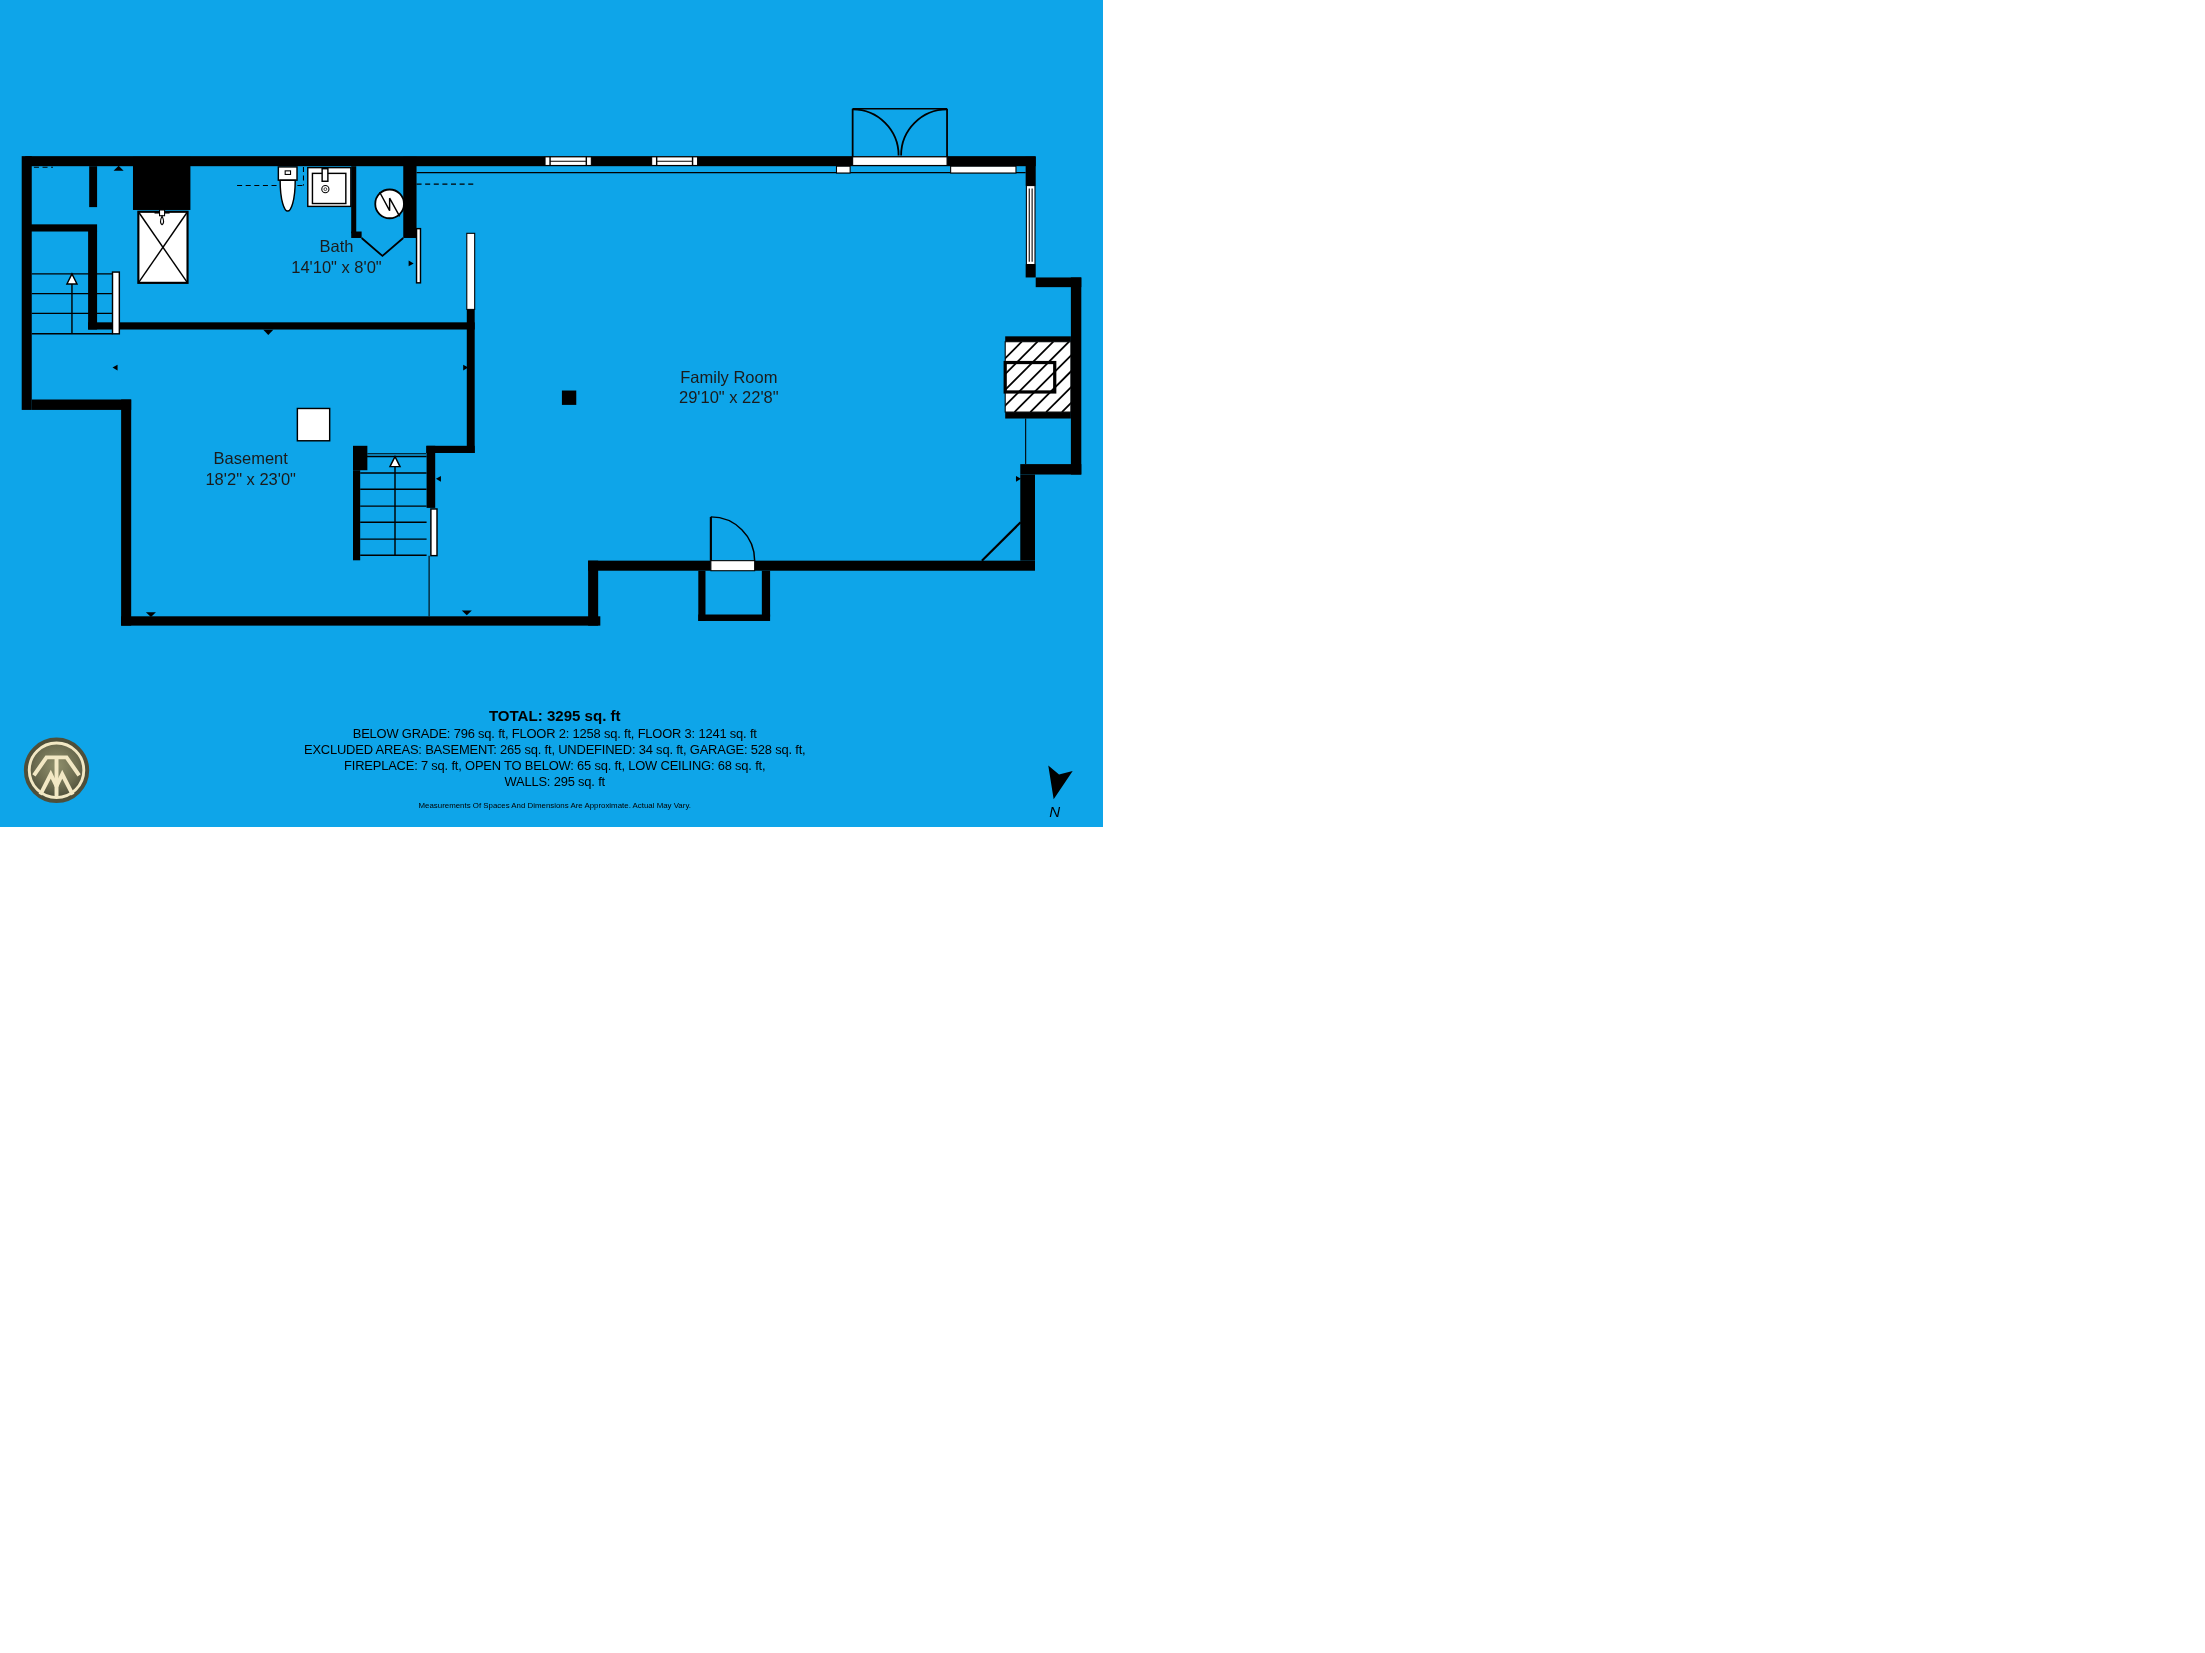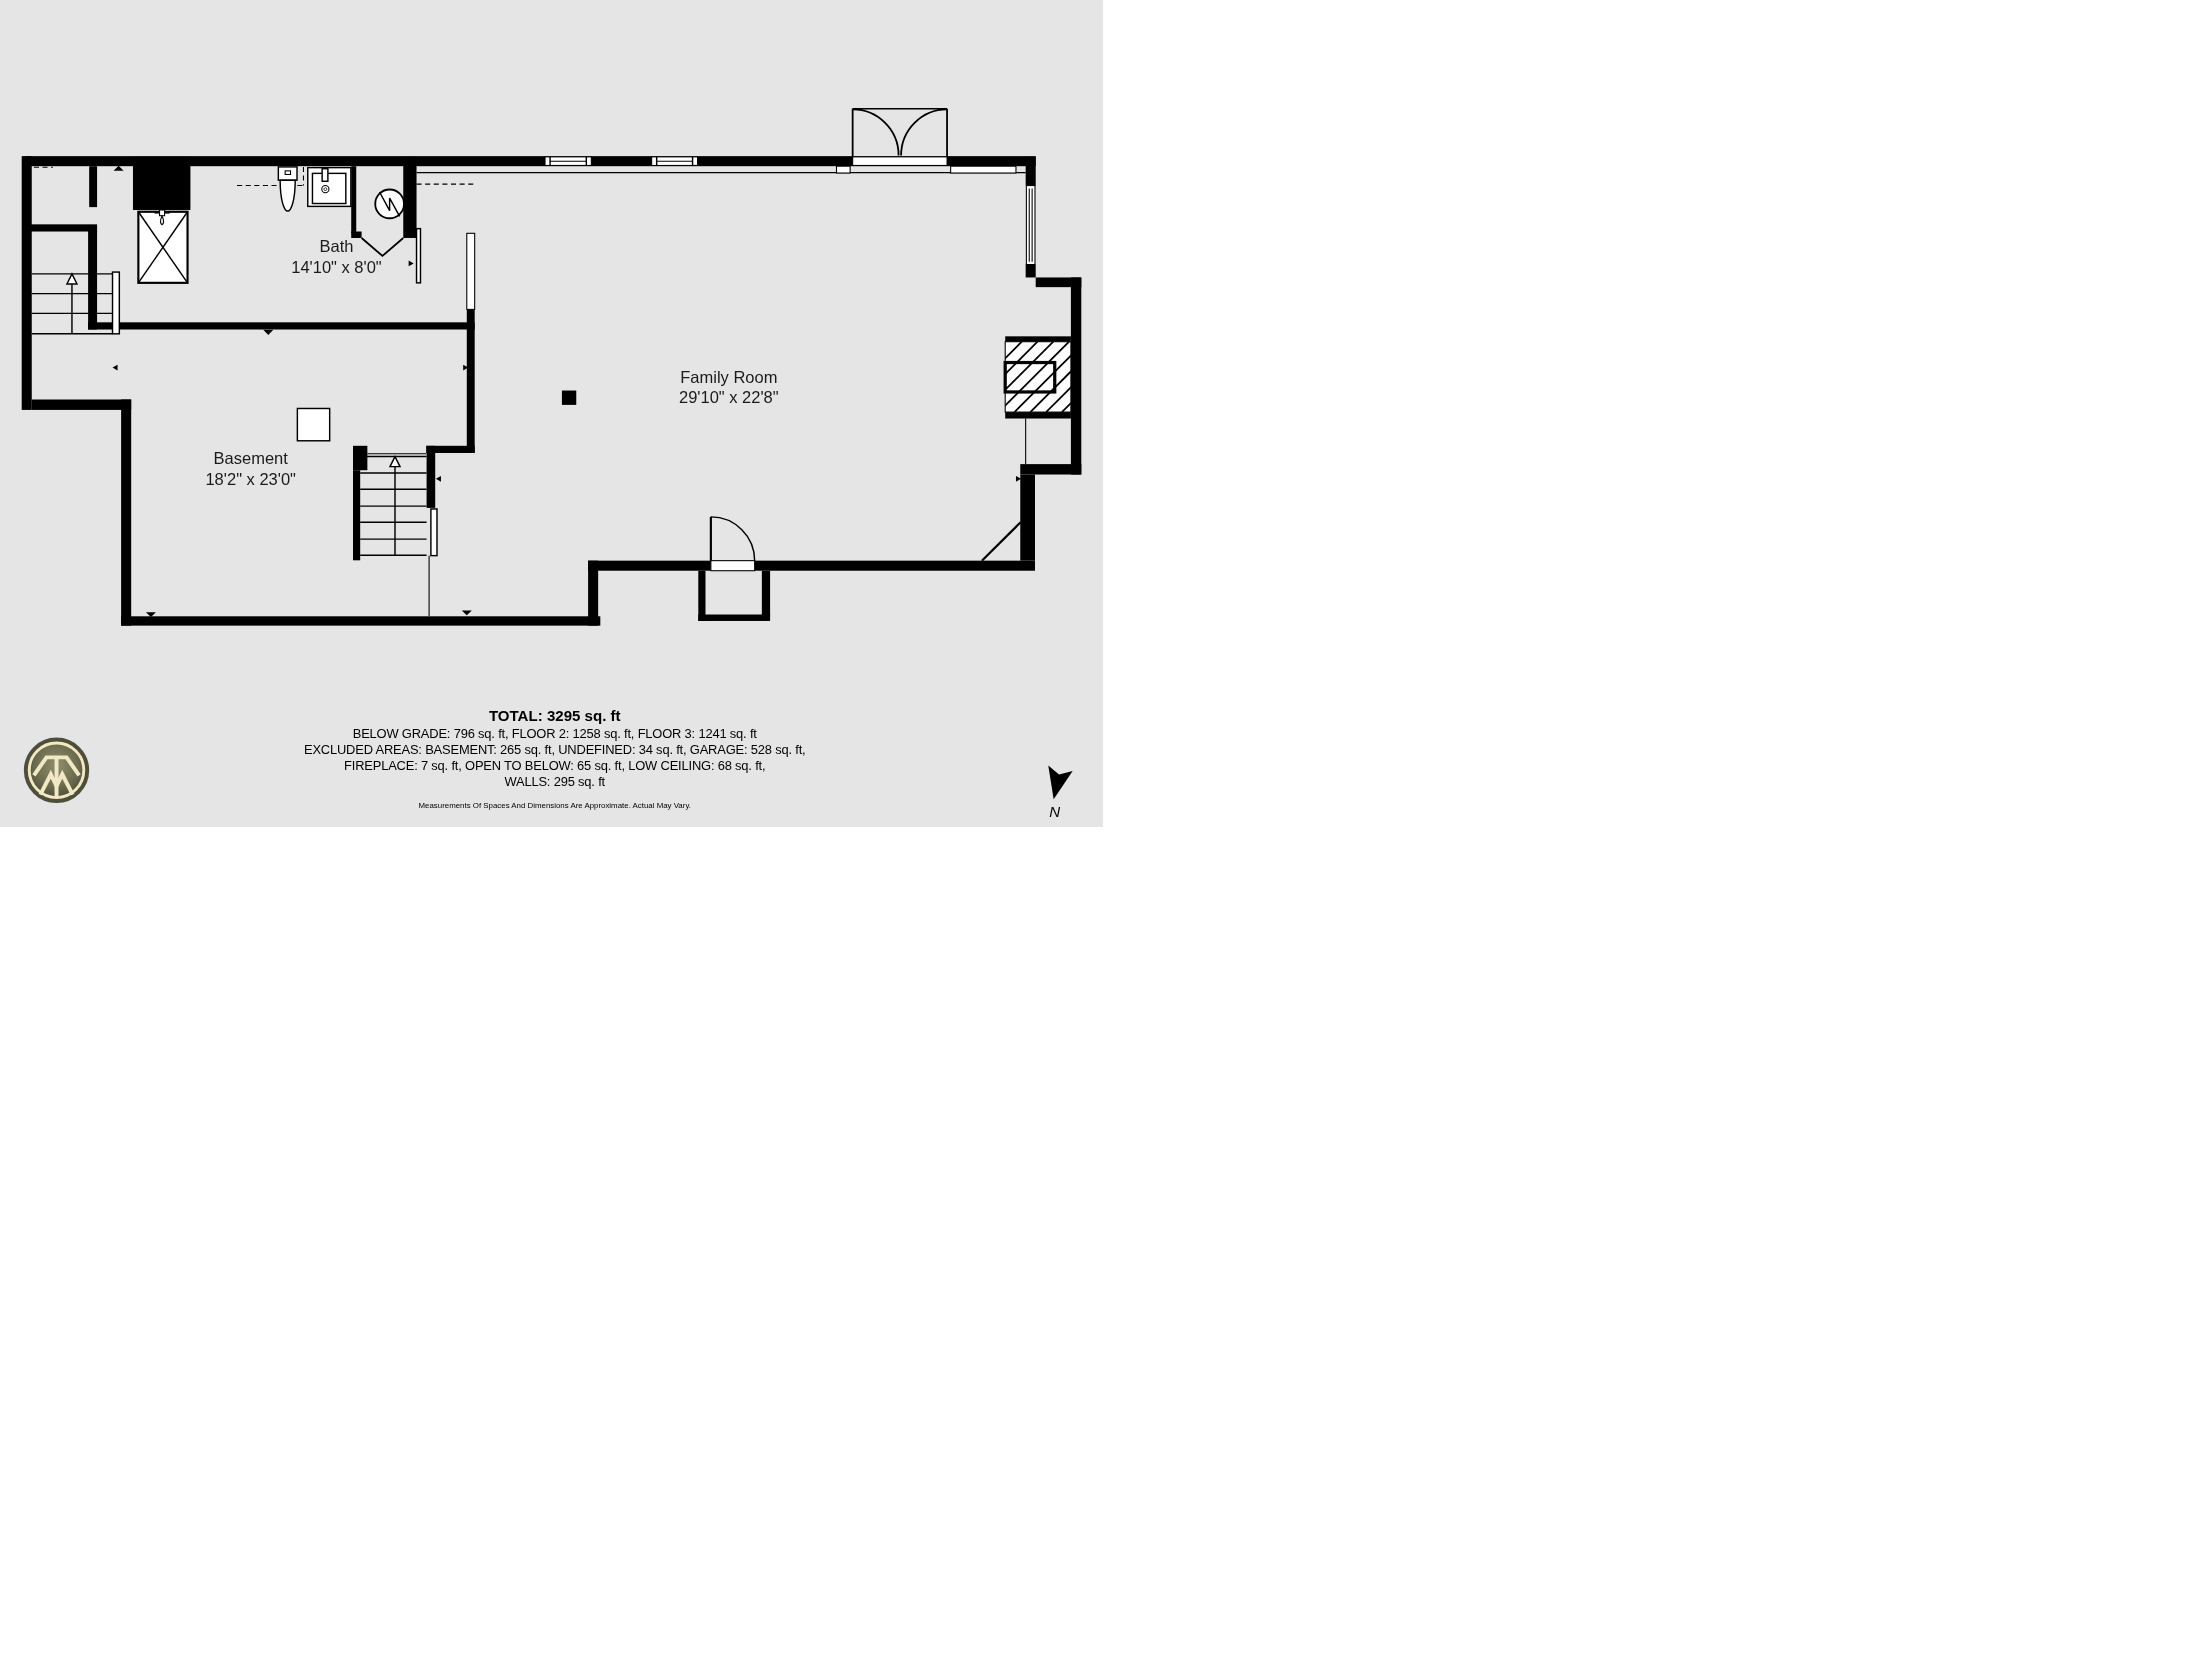--- a/index.html
+++ b/index.html
@@ -1,16 +1,16 @@
 <!DOCTYPE html>
 <html style="font-size:11.5px"><head>
 <meta charset="utf-8">
 <style>
   html,body{margin:0;padding:0;background:#ffffff;}
-  .stage{width:1103px;height:827px;background:#e5e5e5;position:relative;font-family:"Liberation Sans", sans-serif;}
+  .stage{width:1103px;height:827px;background:#0ea5e9;position:relative;font-family:"Liberation Sans", sans-serif;}
   svg{display:block;}
   text{fill:#1b1b1b;}
   .room-name{font-size:46px;}
   .room-dims{font-size:46px;}
   .sum-total{font-size:42px;font-weight:bold;fill:#000;}
   .sum-line{font-size:36px;fill:#000;letter-spacing:-0.5px;}
   .sum-small{font-size:22px;fill:#000;}
   .compass-n{font-size:42px;font-style:italic;fill:#000;}
   .wall{fill:#000;stroke:none;}
   .thinbox{fill:#fff;stroke:#000;stroke-width:4;}

